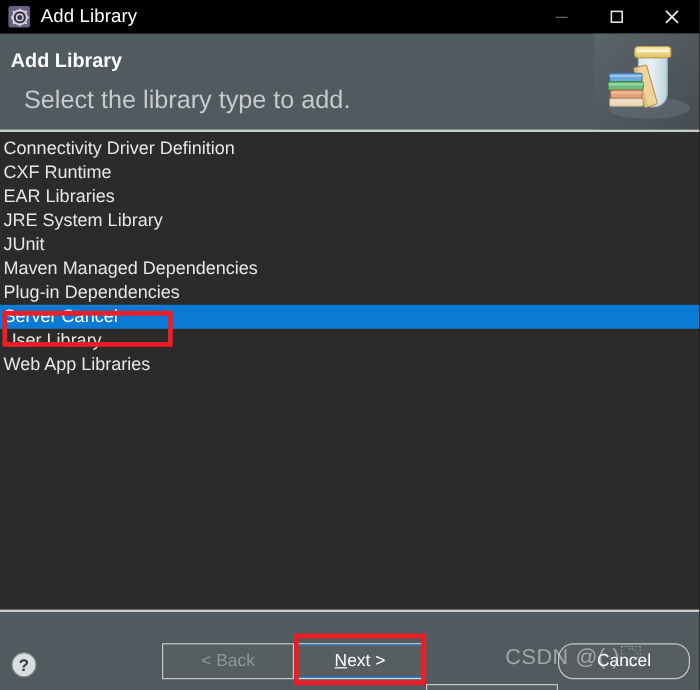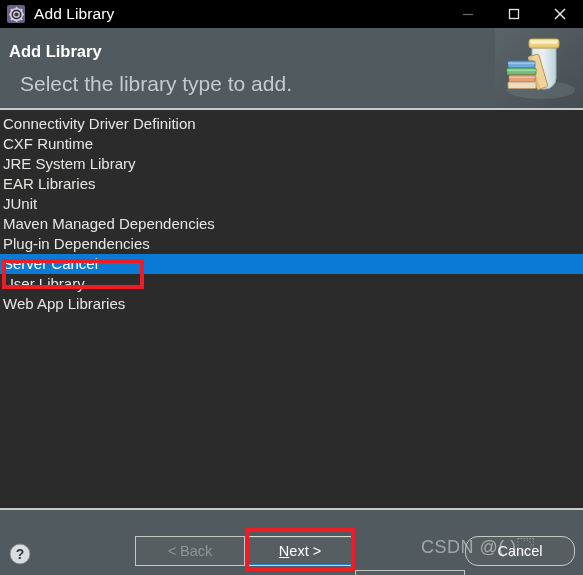--- a/index.html
+++ b/index.html
@@ -285,22 +285,22 @@
         <rect x="14" y="48.5" width="26" height="1.6" fill="#f4c6a8" opacity="0.8"></rect>
         <rect x="13" y="54" width="28" height="6.5" rx="1.3" fill="#efdcc0" stroke="#b79a72" stroke-width="0.9"></rect>
       </svg>
     </div>
   </div>
 
   <div id="list-area">
     <div id="list-inner">
       <div class="list-row">Connectivity Driver Definition</div>
       <div class="list-row">CXF Runtime</div>
+      <div class="list-row">EAR Libraries</div>
       <div class="list-row">JRE System Library</div>
-      <div class="list-row">EAR Libraries</div>
       <div class="list-row">JUnit</div>
       <div class="list-row">Maven Managed Dependencies</div>
       <div class="list-row">Plug-in Dependencies</div>
       <div class="list-row selected">Server Cancel</div>
       <div class="list-row">User Library</div>
       <div class="list-row">Web App Libraries</div>
     </div>
   </div>
 
   <div id="footer">

